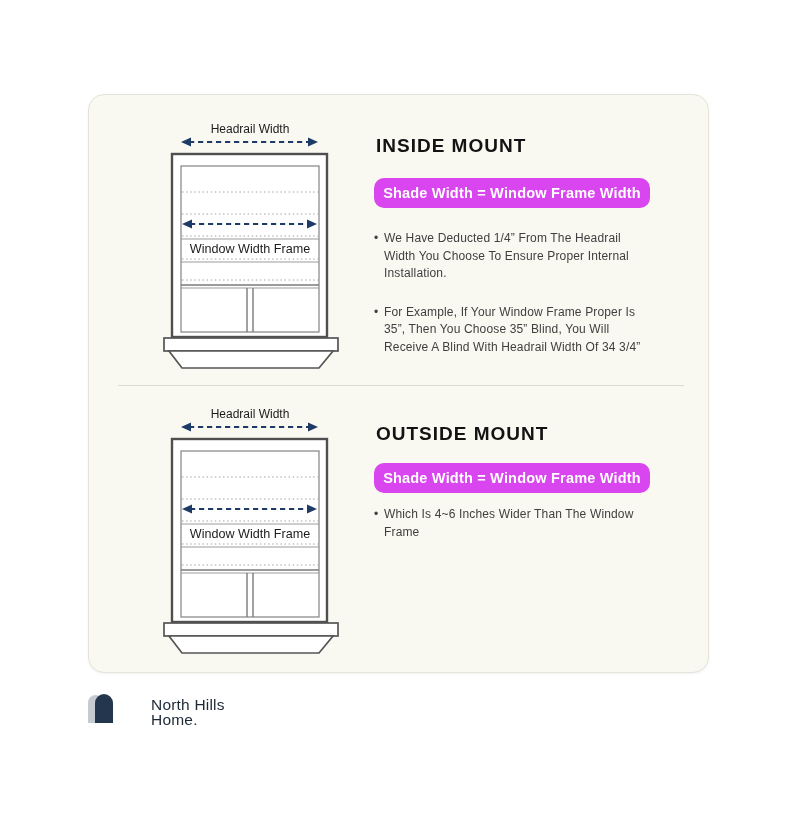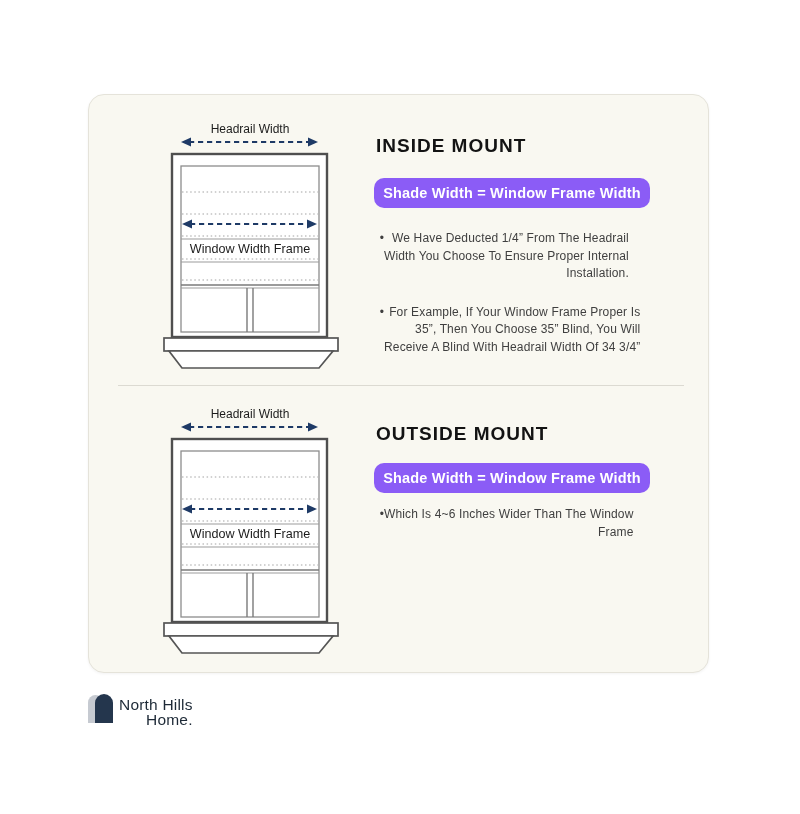--- a/index.html
+++ b/index.html
@@ -1,17 +1,17 @@
 <!DOCTYPE html>
 <html><head>
 <meta charset="utf-8">
 <style>
   * { margin:0; padding:0; box-sizing:border-box; }
   body { background:#ffffff; font-family:"Liberation Sans", sans-serif; }
-  .page { position:relative; width:800px; height:814px; background:#ffffff; overflow:hidden;text-align:right; }
+  .page { position:relative; width:800px; height:814px; background:#ffffff; overflow:hidden; }
 
   .card {
     position:absolute; left:88px; top:94px; width:621px; height:579px;
     background:#f9f8f1; border:1px solid #e5e3da; border-radius:16px;
     box-shadow:0 1px 3px rgba(0,0,0,0.05);
   }
 
   .window-svg { position:absolute; width:180px; height:250px; }
   .svg-1 { left:72px; top:24px; }
   .svg-2 { left:72px; top:309px; }
@@ -29,39 +29,39 @@
 
   .section-title {
     position:absolute; left:287px; font-size:19px; font-weight:bold;
     letter-spacing:1px; color:#131313; line-height:20px;
   }
   .title-1 { top:41px; }
   .title-2 { top:329px; }
 
   .badge {
     position:absolute; left:285px; width:276px; height:30px;
-    background:#8b5cf6; border-radius:10px; color:#ffffff;
+    background:#d946ef; border-radius:10px; color:#ffffff;
     display:flex; align-items:center; justify-content:center;
     font-size:14.5px; font-weight:bold; letter-spacing:0.2px;
   }
   .badge-1 { top:83px; }
   .badge-2 { top:368px; }
 
   .bullets { position:absolute; left:285px; width:330px; }
   .bullets-1 { top:135px; }
   .bullets-2 { top:411px; }
   .bullet { display:flex; margin-bottom:21px; color:#3f3f3f; }
   .bullet:last-child { margin-bottom:0; }
   .bullet .marker { width:10px; flex:none; font-size:12px; line-height:17.5px; }
   .bullet .lines { font-size:12px; line-height:17.5px; letter-spacing:0.15px; }
   .bullet .lines div { white-space:nowrap; }
 
   .divider { position:absolute; left:29px; top:290px; width:566px; height:1px; background:#dcdad2; }
 
-  .logo { position:absolute; left:88px; top:694px; display:flex; align-items:flex-start; }
+  .logo { position:absolute; left:88px; top:694px; display:flex; align-items:flex-start;gap:32px; }
   .logo-mark { position:relative; width:26px; height:29px; flex:none; }
   .arch-back {
     position:absolute; left:0; top:1px; width:15px; height:28px;
     background:#c6cad1; border-radius:7.5px 7.5px 0 0;
   }
   .arch-front {
     position:absolute; left:7px; top:0; width:18px; height:29px;
     background:#24364d; border-radius:9px 9px 0 0;
   }
   .logo-text { margin-left:5px; margin-top:3px; font-size:15.5px; line-height:15px; color:#1d2936; letter-spacing:0.2px; }

